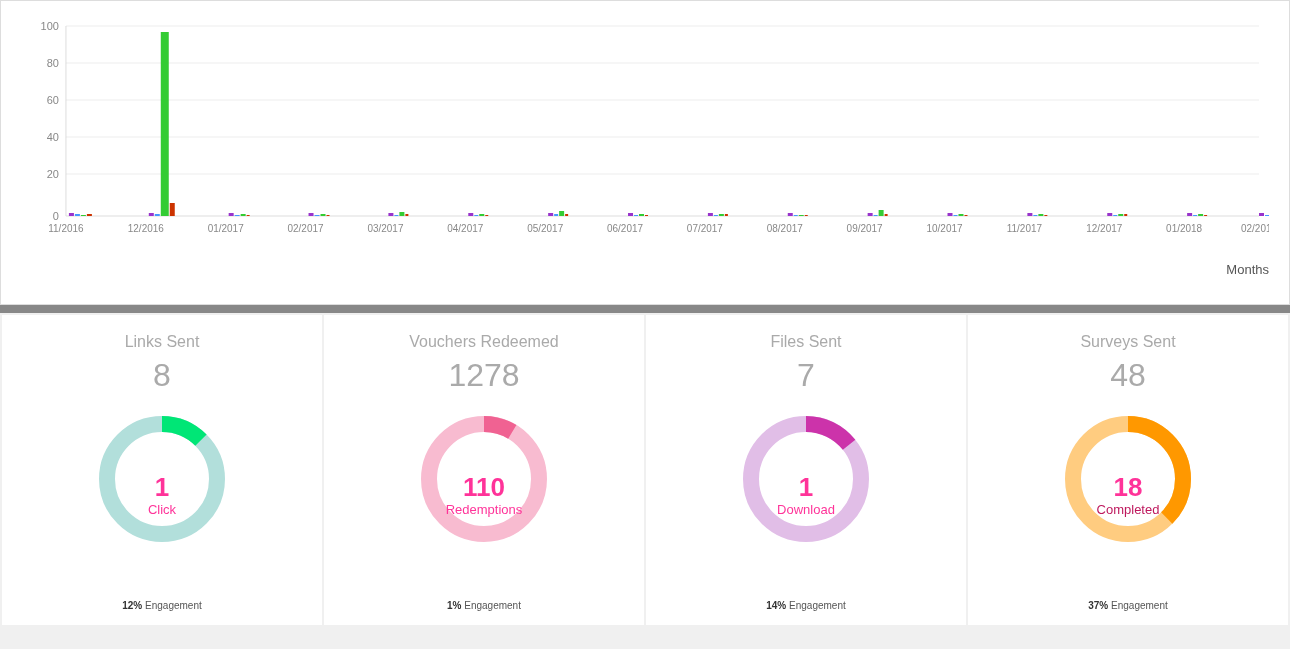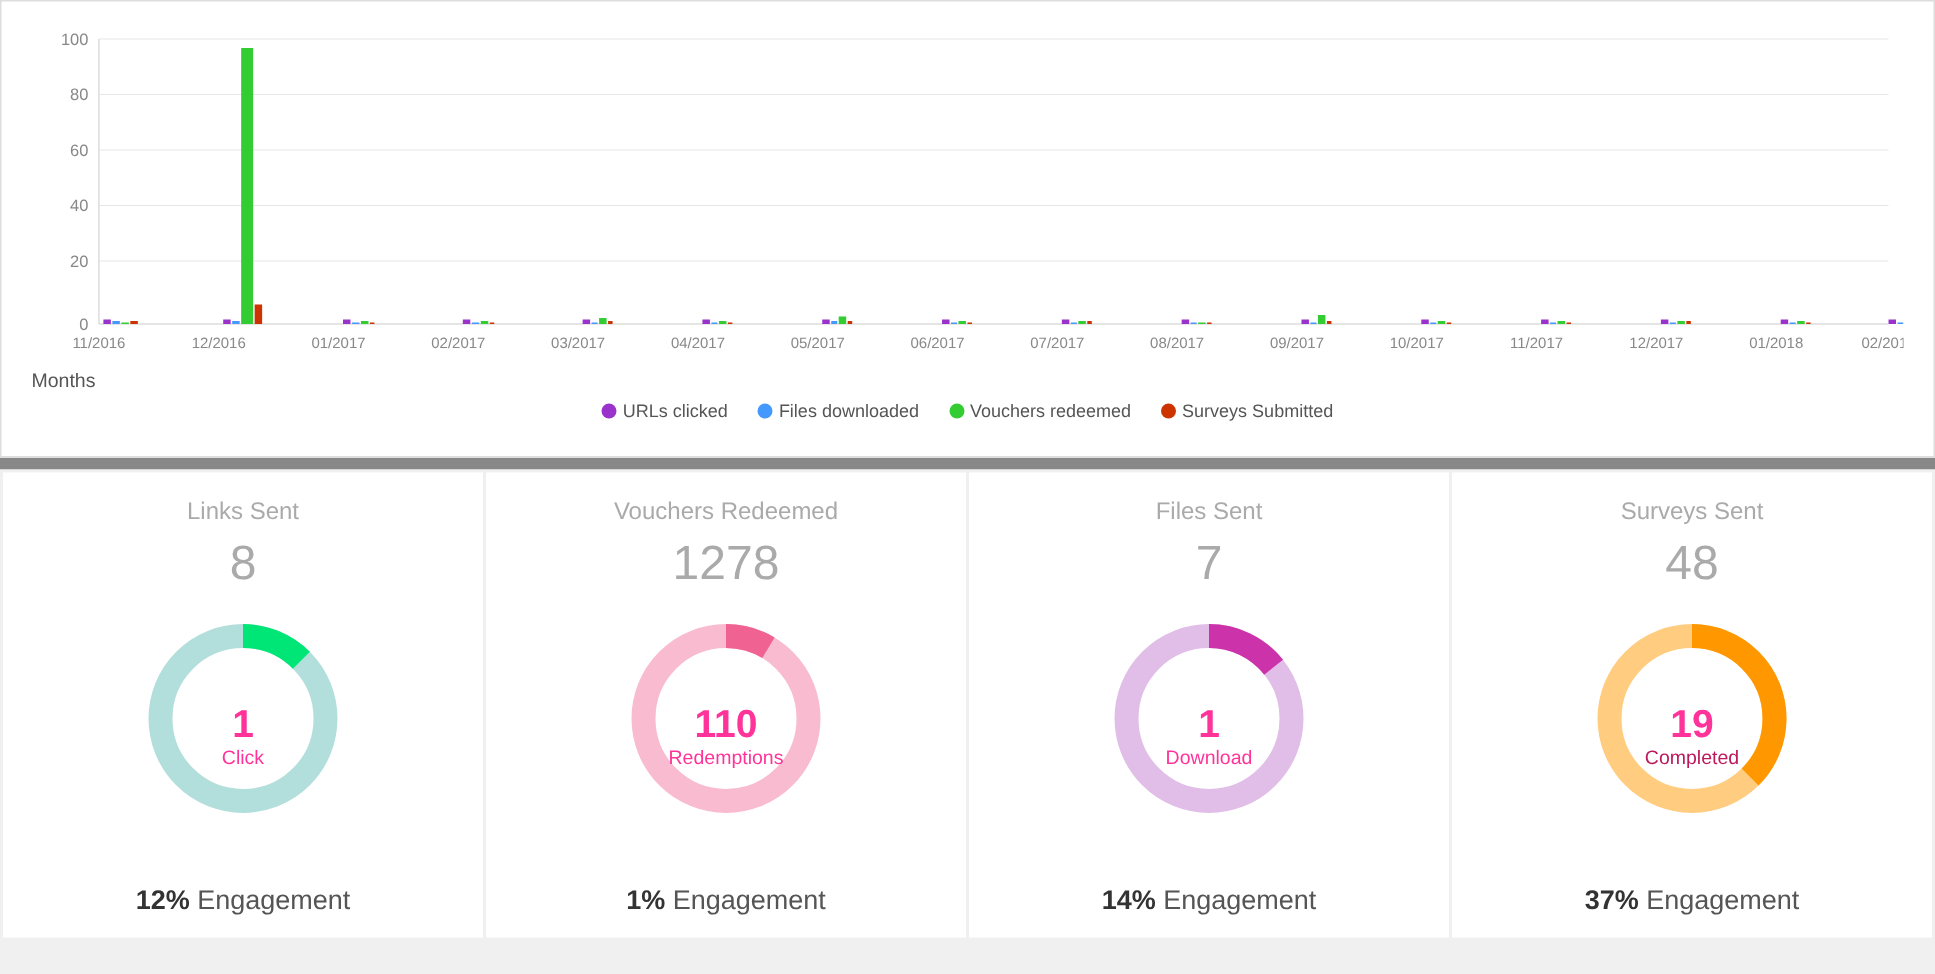--- a/index.html
+++ b/index.html
@@ -16,24 +16,24 @@
     .chart-inner {
       width: 100%;
       height: 230px;
       position: relative;
     }
     .chart-svg {
       width: 100%;
       height: 100%;
     }
     .chart-title {
-      text-align: left;
+      text-align: right;
       color: #555;
       font-size: 13px;
-      margin-top: 0;
+      margin-top: 16px;
     }
     .legend {
       display: flex;
       justify-content: center;
       gap: 20px;
       margin-top: 6px;
       font-size: 12px;
       color: #555;
     }
     .legend-item {
@@ -107,21 +107,21 @@
       font-size: 26px;
       font-weight: bold;
       line-height: 1;
     }
     .donut-label {
       font-size: 13px;
       margin-top: 2px;
     }
     .engagement-row {
       margin-top: 14px;
-      font-size: 18px;
+      font-size: 10px;
       color: #555;
     }
     .engagement-pct {
       font-weight: bold;
       color: #333;
     }
   </style>
 </head>
 <body>
 
@@ -239,38 +239,20 @@
       <rect x="1168" y="197" width="5" height="3" fill="#9933cc"></rect>
       <rect x="1174" y="199" width="4" height="1" fill="#4499ff"></rect>
       <rect x="1179" y="198" width="5" height="2" fill="#33cc33"></rect>
       <rect x="1185" y="199" width="3" height="1" fill="#cc3300"></rect>
 
       <rect x="1240" y="197" width="5" height="3" fill="#9933cc"></rect>
       <rect x="1246" y="199" width="4" height="1" fill="#4499ff"></rect>
     </svg>
   </div>
   <div class="chart-title">Months</div>
-  <div class="legend">
-    <div class="legend-item">
-      <div class="legend-dot" style="background:#9933cc;"></div>
-      <span>URLs clicked</span>
-    </div>
-    <div class="legend-item">
-      <div class="legend-dot" style="background:#4499ff;"></div>
-      <span>Files downloaded</span>
-    </div>
-    <div class="legend-item">
-      <div class="legend-dot" style="background:#33cc33;"></div>
-      <span>Vouchers redeemed</span>
-    </div>
-    <div class="legend-item">
-      <div class="legend-dot" style="background:#cc3300;"></div>
-      <span>Surveys Submitted</span>
-    </div>
-  </div>
 </div>
 
 <div class="divider"></div>
 
 <div class="cards-row">
 
   <div class="card">
     <div class="card-title">Links Sent</div>
     <div class="card-total">8</div>
     <div class="donut-container">
@@ -334,21 +316,21 @@
   <div class="card">
     <div class="card-title">Surveys Sent</div>
     <div class="card-total">48</div>
     <div class="donut-container">
       <svg class="donut-svg" viewBox="0 0 150 150">
         <circle cx="75" cy="75" r="55" fill="none" stroke="#ffcc80" stroke-width="16"></circle>
 
         <circle cx="75" cy="75" r="55" fill="none" stroke="#ff9800" stroke-width="16" stroke-dasharray="129.6 216" stroke-dashoffset="0"></circle>
       </svg>
       <div class="donut-center">
-        <div class="donut-value" style="color:#ff3399;">19</div>
+        <div class="donut-value" style="color:#ff3399;">18</div>
         <div class="donut-label" style="color:#be185d;">Completed</div>
       </div>
     </div>
     <div class="engagement-row">
       <span class="engagement-pct">37%</span>
       <span>Engagement</span>
     </div>
   </div>
 
 </div>

